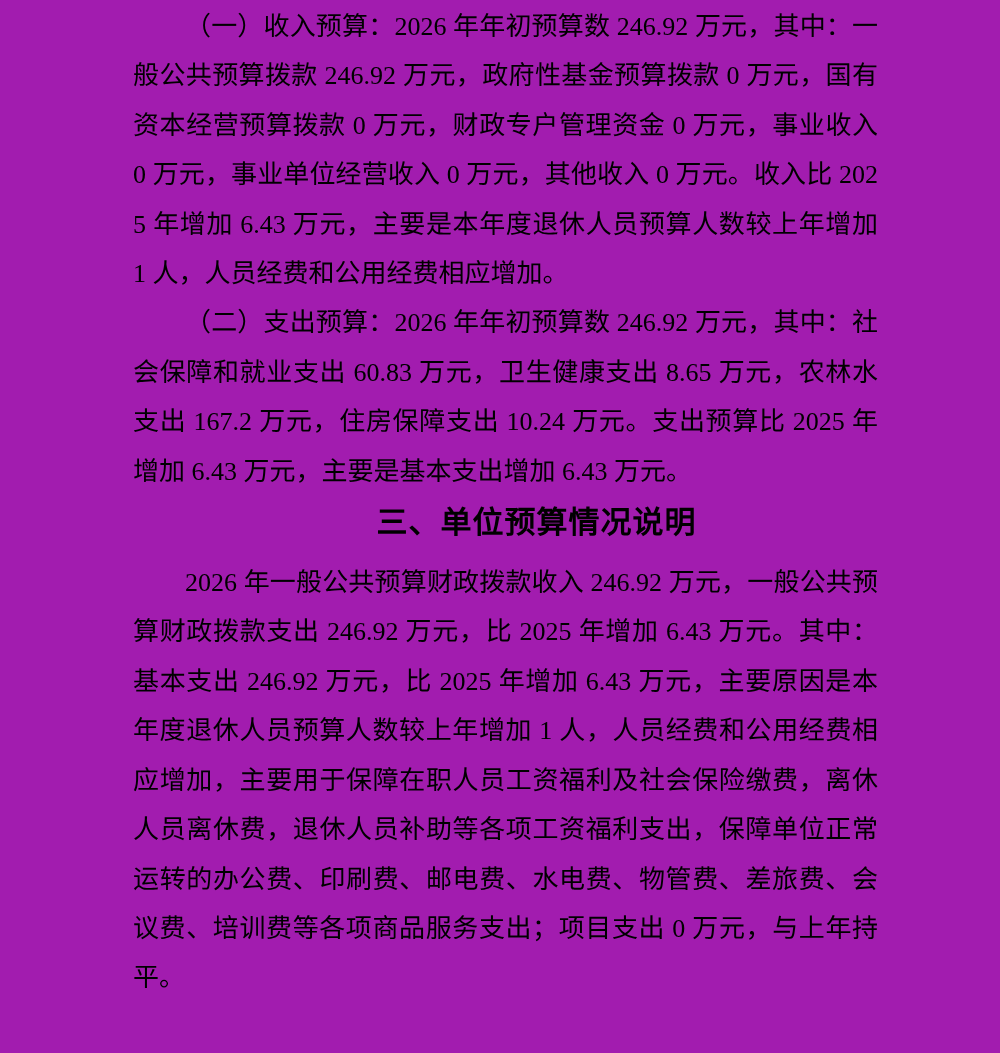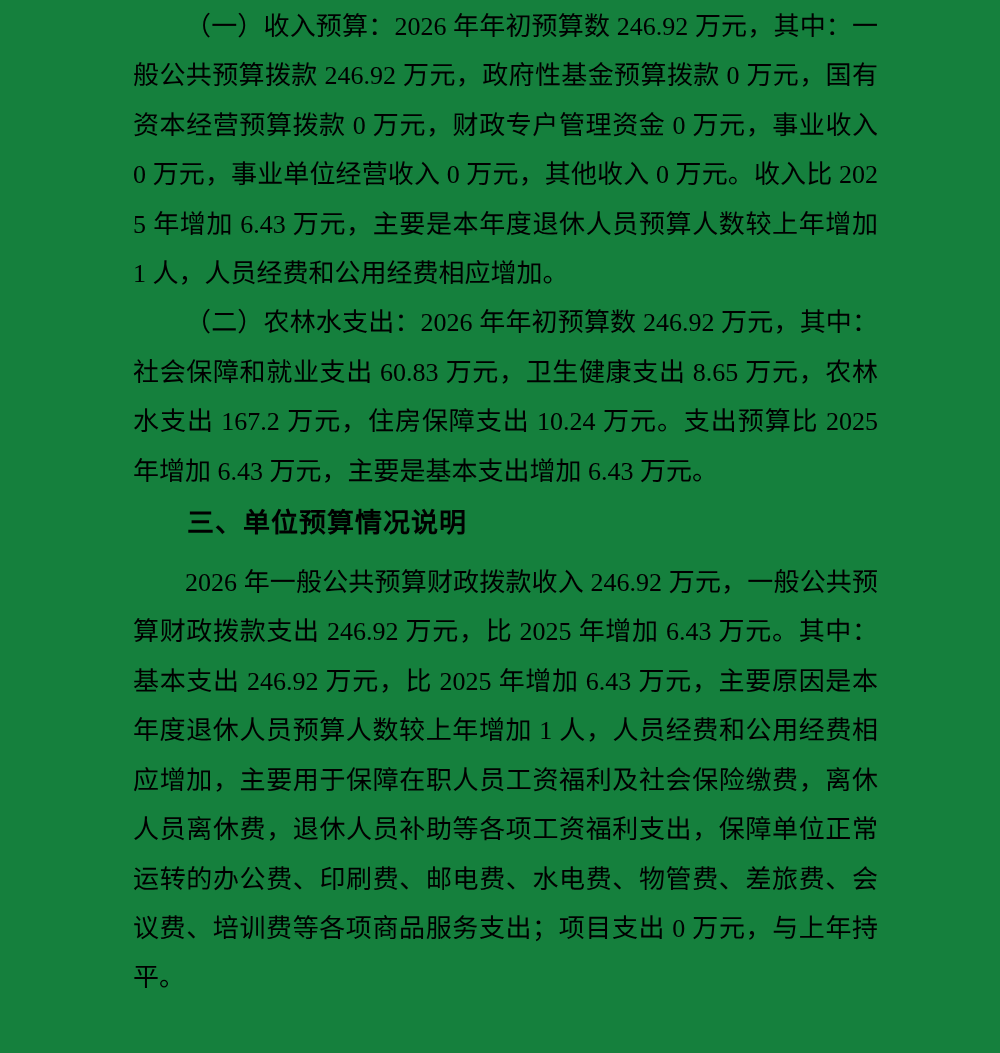--- a/index.html
+++ b/index.html
@@ -12,54 +12,55 @@
     height: 1053px;
     overflow: hidden;
     color: #000000;
     font-family: "Liberation Serif", "DejaVu Serif", serif;
   }
   .page {
     box-sizing: border-box;
     width: 1000px;
     height: 1053px;
     padding: 2px 122px 0 133px;
-    background: #15803d;
+    background: #a21caf;
   }
   p.body-para {
     margin: 0;
     font-size: 26px;
     line-height: 49.4px;
     text-align: justify;
     text-align-last: left;
     text-indent: 2em;
     word-break: break-all;
     font-family: "Liberation Serif", "DejaVu Serif", serif;
   }
   .para-lead {
     
     font-weight: 500;
   }
   h2.doc-heading {
     margin: 2px 0 10px 0;
-    font-size: 27px;
+    font-size: 31px;
     line-height: 50px;
     font-weight: 700;
     text-indent: 2em;
     letter-spacing: 1px;
     color: #000000;
     font-family: "Liberation Sans", "DejaVu Sans", sans-serif;
+    text-align: center;
   }
 </style>
 </head>
 <body>
 
 <div class="page">
 
   <p class="body-para"><span class="para-lead">（一）收入预算：</span><span>2026 年年初预算数 246.92 万元，其中：一般公共预算拨款 246.92 万元，政府性基金预算拨款 0 万元，国有资本经营预算拨款 0 万元，财政专户管理资金 0 万元，事业收入 0 万元，事业单位经营收入 0 万元，其他收入 0 万元。收入比 2025 年增加 6.43 万元，主要是本年度退休人员预算人数较上年增加 1 人，人员经费和公用经费相应增加。</span></p>
 
-  <p class="body-para"><span class="para-lead">（二）农林水支出：</span><span>2026 年年初预算数 246.92 万元，其中：社会保障和就业支出 60.83 万元，卫生健康支出 8.65 万元，农林水支出 167.2 万元，住房保障支出 10.24 万元。支出预算比 2025 年增加 6.43 万元，主要是基本支出增加 6.43 万元。</span></p>
+  <p class="body-para"><span class="para-lead">（二）支出预算：</span><span>2026 年年初预算数 246.92 万元，其中：社会保障和就业支出 60.83 万元，卫生健康支出 8.65 万元，农林水支出 167.2 万元，住房保障支出 10.24 万元。支出预算比 2025 年增加 6.43 万元，主要是基本支出增加 6.43 万元。</span></p>
 
   <h2 class="doc-heading">三、单位预算情况说明</h2>
 
   <p class="body-para">2026 年一般公共预算财政拨款收入 246.92 万元，一般公共预算财政拨款支出 246.92 万元，比 2025 年增加 6.43 万元。其中：基本支出 246.92 万元，比 2025 年增加 6.43 万元，主要原因是本年度退休人员预算人数较上年增加 1 人，人员经费和公用经费相应增加，主要用于保障在职人员工资福利及社会保险缴费，离休人员离休费，退休人员补助等各项工资福利支出，保障单位正常运转的办公费、印刷费、邮电费、水电费、物管费、差旅费、会议费、培训费等各项商品服务支出；项目支出 0 万元，与上年持平。</p>
 
 
 </div>
 
 </body></html>

